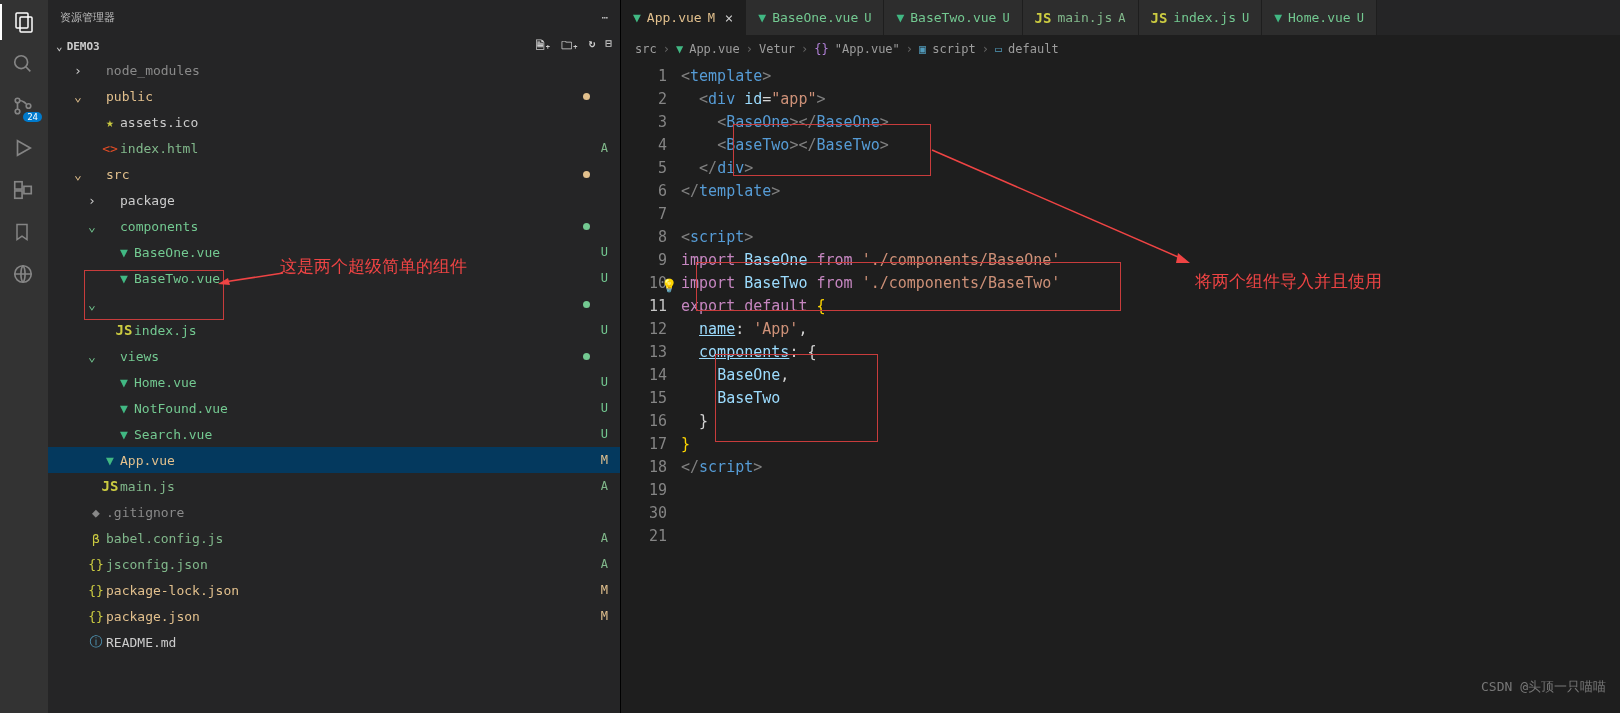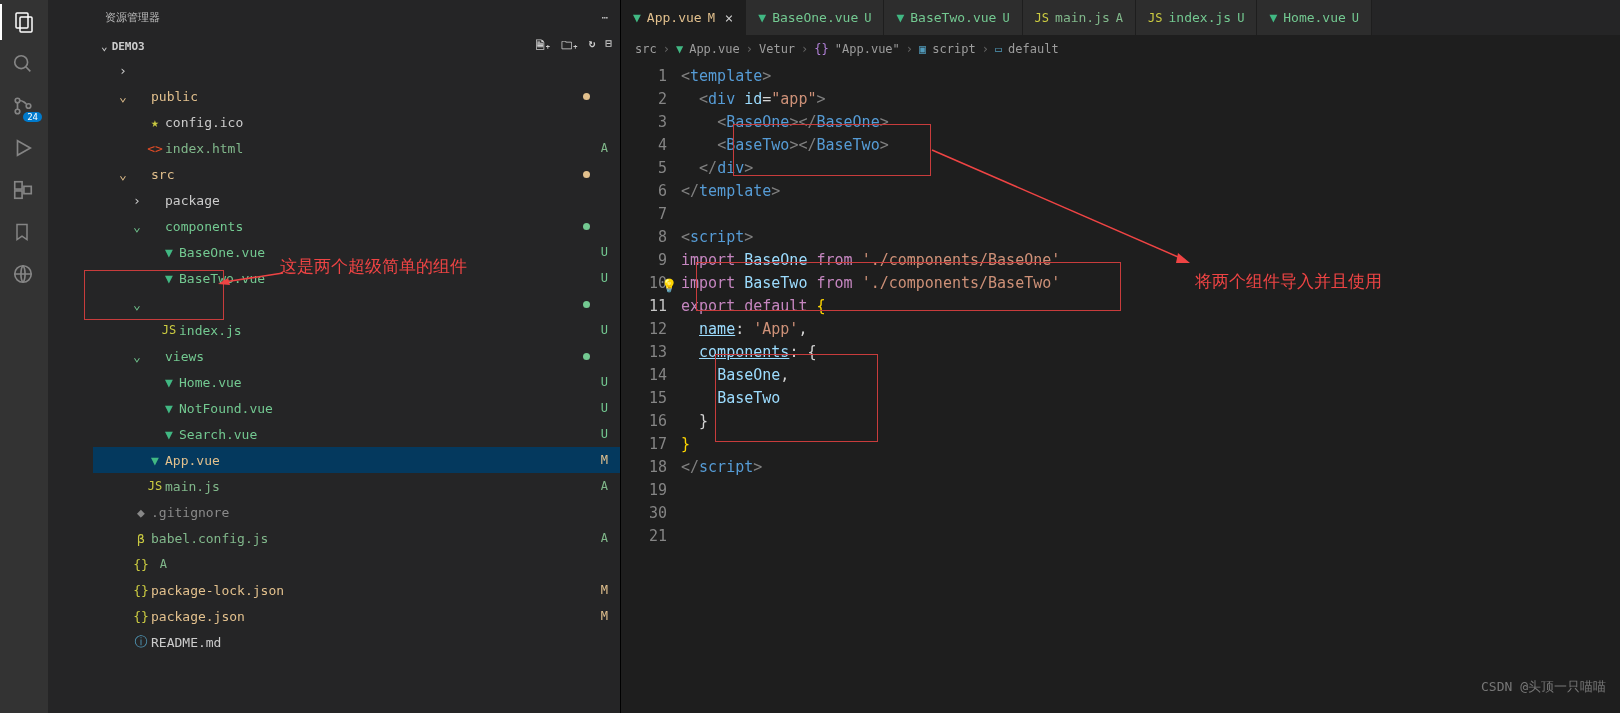--- a/index.html
+++ b/index.html
@@ -7,21 +7,21 @@
 .container { display:flex; height:100%; }
 
 
 .activity-bar { width:48px; background:#333333; display:flex; flex-direction:column; align-items:center; padding-top:10px; gap:18px; }
 .activity-bar .act { width:24px; height:24px; color:#858585; display:flex; align-items:center; justify-content:flex-start; position:relative; }
 .activity-bar .act.active { color:#fff; }
 .activity-bar .act.active::before { content:""; position:absolute; left:-12px; top:-6px; width:2px; height:36px; background:#fff; }
 .badge { position:absolute; bottom:-4px; right:-6px; background:#007acc; color:#fff; font-size:9px; border-radius:8px; padding:0 4px; }
 
 
-.sidebar { width:572px; background:#252526; display:flex; flex-direction:column;padding-left:45px; }
+.sidebar { width:572px; background:#252526; display:flex; flex-direction:column; }
 .sb-header { height:35px; display:flex; align-items:center; justify-content:space-between; padding:0 12px; font-size:11px; color:#bbb; }
 .sb-header .dots { color:#ccc; }
 .sb-title { height:22px; display:flex; align-items:center; justify-content:space-between; padding:0 8px; font-size:11px; font-weight:bold; color:#ccc; }
 .sb-title .actions { display:flex; gap:10px; color:#ccc; }
 .tree { flex:1; font-size:13px; }
 .tree-row { display:flex; align-items:center; height:26px; padding-right:12px; position:relative; }
 .tree-row.active { background:#04395e; }
 .tree-row .chev { width:16px; display:inline-flex; justify-content:center; color:#ccc; }
 .tree-row .icon { width:20px; display:inline-flex; justify-content:center; }
 .tree-row .label { flex:1; color:#ccc; }
@@ -30,21 +30,21 @@
 .tree-row .dot { position:absolute; right:30px; width:7px; height:7px; border-radius:50%; }
 .status.M { color:#e2c08d; }
 .status.U { color:#73c991; }
 .status.A { color:#81b88b; }
 .tree-row.git-M .label,.tree-row.git-M .chev { color:#e2c08d; }
 .tree-row.git-U .label,.tree-row.git-U .chev { color:#73c991; }
 .tree-row.git-A .label,.tree-row.git-A .chev { color:#81b88b; }
 .dot.M { background:#e2c08d; }
 .dot.U { background:#73c991; }
 .ic-vue { color:#41b883; }
-.ic-js { color:#cbcb41; font-size:12px; font-weight:normal; }
+.ic-js { color:#cbcb41; font-size:14px; font-weight:bold; }
 .ic-json { color:#cbcb41; }
 .ic-html { color:#e44d26; }
 .ic-star { color:#cbcb41; }
 .ic-git { color:#888; }
 .ic-info { color:#519aba; }
 .ic-babel { color:#cbcb41; }
 
 
 .editor { flex:1; background:#1e1e1e; display:flex; flex-direction:column; border-left:1px solid #000; position:relative; }
 .tabs { height:35px; background:#252526; display:flex; align-items:stretch; }
@@ -155,33 +155,34 @@
         <span>🗎₊</span>
         <span>🗀₊</span>
         <span>↻</span>
         <span>⊟</span>
       </span>
     </div>
     <div class="tree" id="tree">
         <div class="tree-row" style="padding-left: 22px;">
           <span class="chev">›</span>
           <span class="icon"></span>
+          <span class="label dim">node_modules</span>
         </div>
         <div class="tree-row git-M" style="padding-left: 22px;">
           <span class="chev">⌄</span>
           <span class="icon"></span>
           <span class="label">public</span>
           <span class="dot M"></span>
         </div>
         <div class="tree-row" style="padding-left: 36px;">
           <span class="chev"></span>
           <span class="icon">
             <span class="ic-star">★</span>
           </span>
-          <span class="label">config.ico</span>
+          <span class="label">assets.ico</span>
         </div>
         <div class="tree-row git-A" style="padding-left: 36px;">
           <span class="chev"></span>
           <span class="icon">
             <span class="ic-html">&lt;&gt;</span>
           </span>
           <span class="label">index.html</span>
           <span class="status A">A</span>
         </div>
         <div class="tree-row git-M" style="padding-left: 22px;">
@@ -289,20 +290,21 @@
             <span class="ic-babel">β</span>
           </span>
           <span class="label">babel.config.js</span>
           <span class="status A">A</span>
         </div>
         <div class="tree-row git-A" style="padding-left: 22px;">
           <span class="chev"></span>
           <span class="icon">
             <span class="ic-json">{}</span>
           </span>
+          <span class="label">jsconfig.json</span>
           <span class="status A">A</span>
         </div>
         <div class="tree-row git-M" style="padding-left: 22px;">
           <span class="chev"></span>
           <span class="icon">
             <span class="ic-json">{}</span>
           </span>
           <span class="label">package-lock.json</span>
           <span class="status M">M</span>
         </div>

